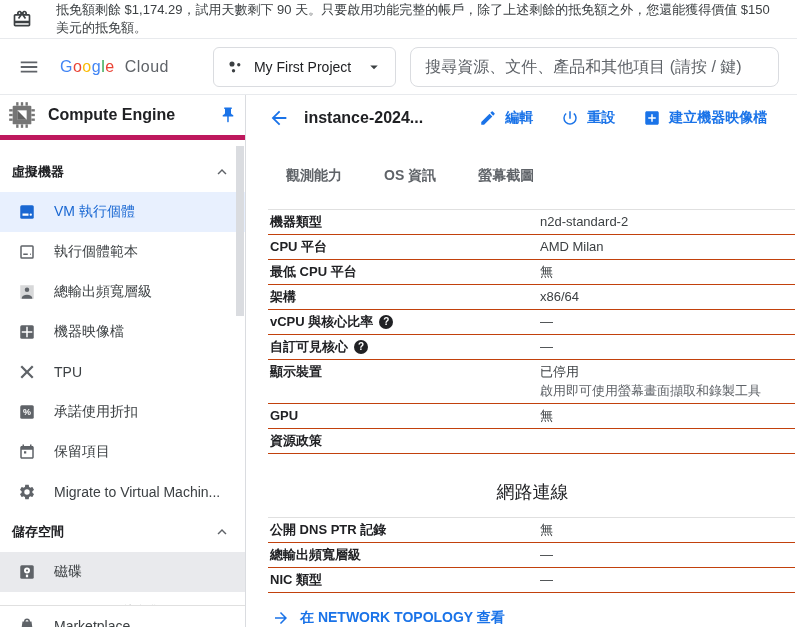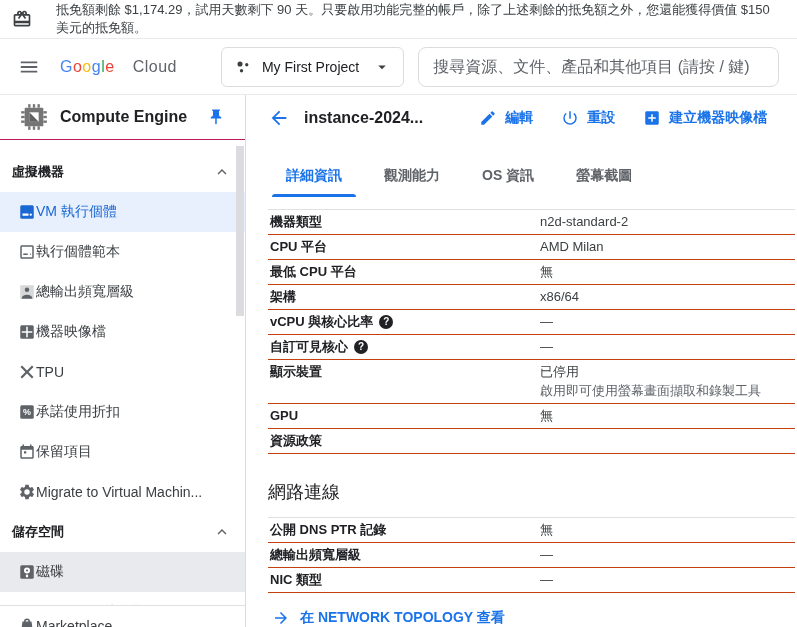--- a/index.html
+++ b/index.html
@@ -10,45 +10,45 @@
   
   .banner { height:39px; display:flex; align-items:center; padding:13px 12px;
     border-bottom:1px solid #e8eaed; font-size:13px; color:#3c4043; }
   .banner .icon { margin-right:24px; }
 
   
   .appbar { height:56px; display:flex; align-items:center; padding:0 18px;
     border-bottom:1px solid #e8eaed; }
   .hamburger { margin-right:20px; cursor:pointer; }
   .logo { display:flex; align-items:center; font-size:16px; margin-right:44px; letter-spacing:.5px; }
-  .logo .cloud { color:#5f6368; margin-left:18px; }
+  .logo .cloud { color:#5f6368; margin-left:10px; }
   .project-btn { display:flex; align-items:center; gap:10px; border:1px solid #dadce0;
     border-radius:6px; height:40px; padding:0 12px; font-size:14px; color:#202124;
     background:#fff; cursor:pointer; }
   .project-btn .caret { margin-left:4px; }
   .searchbox { flex:1; margin-left:14px; height:40px; border:1px solid #dadce0;
     border-radius:8px; display:flex; align-items:center; padding:0 14px; }
   .searchbox input { border:none; outline:none; width:100%; font-size:16px;
     color:#5f6368; background:transparent; font-family:inherit; }
   .searchbox input::placeholder { color:#5f6368; opacity:1; }
 
   
   .layout { display:flex; height:532px; }
 
   
   .sidebar { width:246px; flex:none; border-right:1px solid #dadce0;
     display:flex; flex-direction:column; position:relative; background:#fff; }
-  .sb-header { height:45px; flex:none; border-bottom:1px solid #be185d;
-    display:flex; align-items:center; padding:0 20px; gap:12px; }
+  .sb-header { height:45px; flex:none; border-bottom:5px solid #be185d;
+    display:flex; align-items:center; padding:0 8px; gap:12px; }
   .sb-title { font-size:16px; font-weight:700; color:#202124; flex:1; }
   .sb-nav { flex:1; overflow:hidden; padding-top:12px; position:relative; }
   .sb-section { height:40px; display:flex; align-items:center; justify-content:space-between;
     padding:0 14px 0 12px; font-size:13px; font-weight:700; color:#202124; }
   .sb-item { height:40px; display:flex; align-items:center; padding:0 12px 0 18px;
-    font-size:14px; color:#3c4043; cursor:pointer; white-space:nowrap; }
+    gap:18px; font-size:14px; color:#3c4043; cursor:pointer; white-space:nowrap; }
   .sb-item .icon { color:#5f6368; }
   .sb-item.active { background:#e8f0fe; color:#1967d2; }
   .sb-item.active .icon { color:#1967d2; }
   .sb-item.hovered { background:#e9eaed; }
   .sb-bottom { flex:none; border-top:1px solid #e0e0e0; height:22px; overflow:hidden; }
   .scroll-thumb { position:absolute; top:6px; right:1px; width:8px; height:170px;
     background:#dadce0; cursor:pointer; }
 
   
   .main { flex:1; overflow:hidden; }
@@ -69,21 +69,21 @@
   .drow { display:flex; align-items:flex-start; border-bottom:1px solid #c2410c;
     padding:4px 0; font-size:13px; line-height:16px; }
   .dlabel { width:272px; flex:none; font-weight:700; color:#202124;
     display:flex; align-items:center; gap:6px; padding-left:2px; }
   .dvalue { color:#3c4043; }
   .dvalue .sub { color:#5f6368; margin-top:3px; }
   .help { width:14px; height:14px; border-radius:50%; background:#202124; color:#fff;
     font-size:10px; font-weight:700; display:inline-flex; align-items:center;
     justify-content:center; cursor:pointer; }
 
-  .net-heading { margin:26px 0 0 22px; font-size:18px; font-weight:400; color:#202124; }
+  .net-heading { margin:26px 0 0 22px; font-size:18px; font-weight:400; color:#202124;text-align:center; }
   .topo-link { margin:16px 0 0 26px; display:inline-flex; gap:10px; align-items:center;
     color:#1a73e8; font-size:14px; font-weight:700; cursor:pointer; }
 </style>
 </head>
 <body>
 
 <div class="banner">
   <span class="icon">
     <svg width="20" height="20" viewBox="0 0 24 24" fill="#3c4043">
         <path d="M20 6h-2.18c.11-.31.18-.65.18-1 0-1.66-1.34-3-3-3-1.05 0-1.96.54-2.5 1.35l-.5.67-.5-.68C10.96 2.54 10.05 2 9 2 7.34 2 6 3.34 6 5c0 .35.07.69.18 1H4c-1.11 0-1.99.89-1.99 2L2 19c0 1.11.89 2 2 2h16c1.11 0 2-.89 2-2V8c0-1.11-.89-2-2-2zm-5-2c.55 0 1 .45 1 1s-.45 1-1 1-1-.45-1-1 .45-1 1-1zM9 4c.55 0 1 .45 1 1s-.45 1-1 1-1-.45-1-1 .45-1 1-1zm11 15H4v-2h16v2zm0-5H4V8h5.08L7 10.83 8.62 12 11 8.76l1-1.36 1 1.36L15.38 12 17 10.83 14.92 8H20v6z"></path>
@@ -322,21 +322,20 @@
         <span class="icon">
           <svg width="18" height="18" viewBox="0 0 24 24" fill="#1a73e8">
               <path d="M19 3H5c-1.1 0-2 .9-2 2v14c0 1.1.9 2 2 2h14c1.1 0 2-.9 2-2V5c0-1.1-.9-2-2-2zm-2 10h-4v4h-2v-4H7v-2h4V7h2v4h4v2z"></path>
             </svg>
         </span>
         <span>建立機器映像檔</span>
       </span>
     </div>
 
     <div class="tabs">
-      <span class="tab active">詳細資訊</span>
       <span class="tab">觀測能力</span>
       <span class="tab">OS 資訊</span>
       <span class="tab">螢幕截圖</span>
     </div>
 
     <div class="detail-table">
       <div class="drow">
         <span class="dlabel">機器類型</span>
         <span class="dvalue">n2d-standard-2</span>
       </div>

